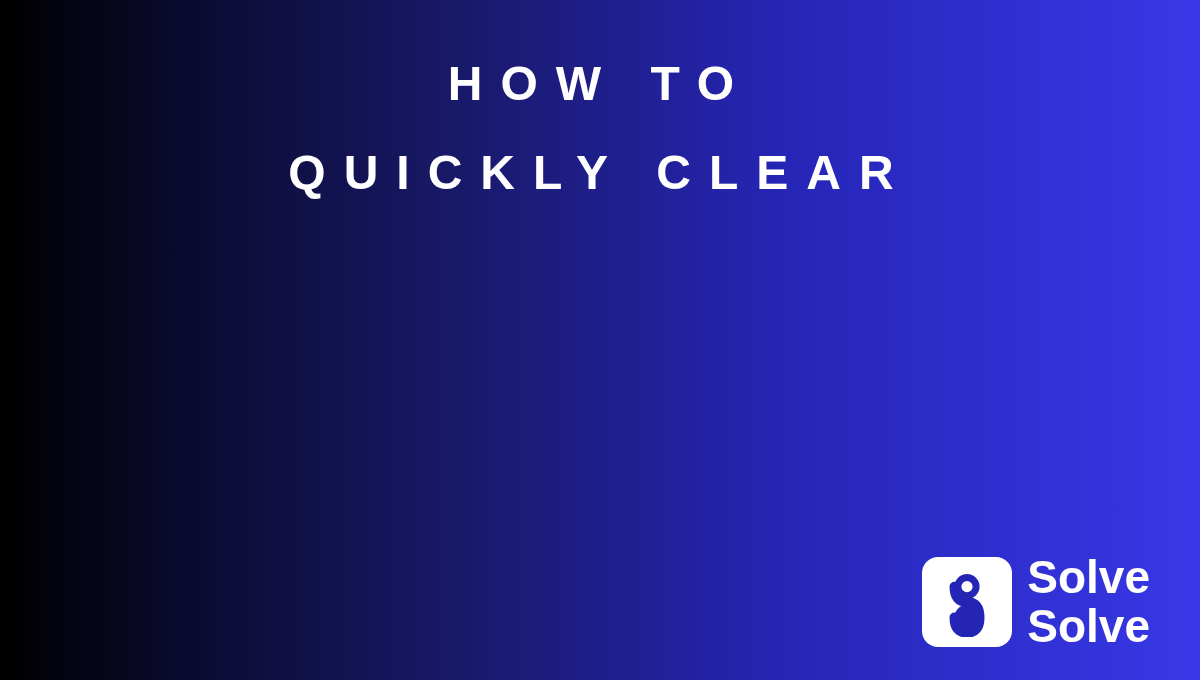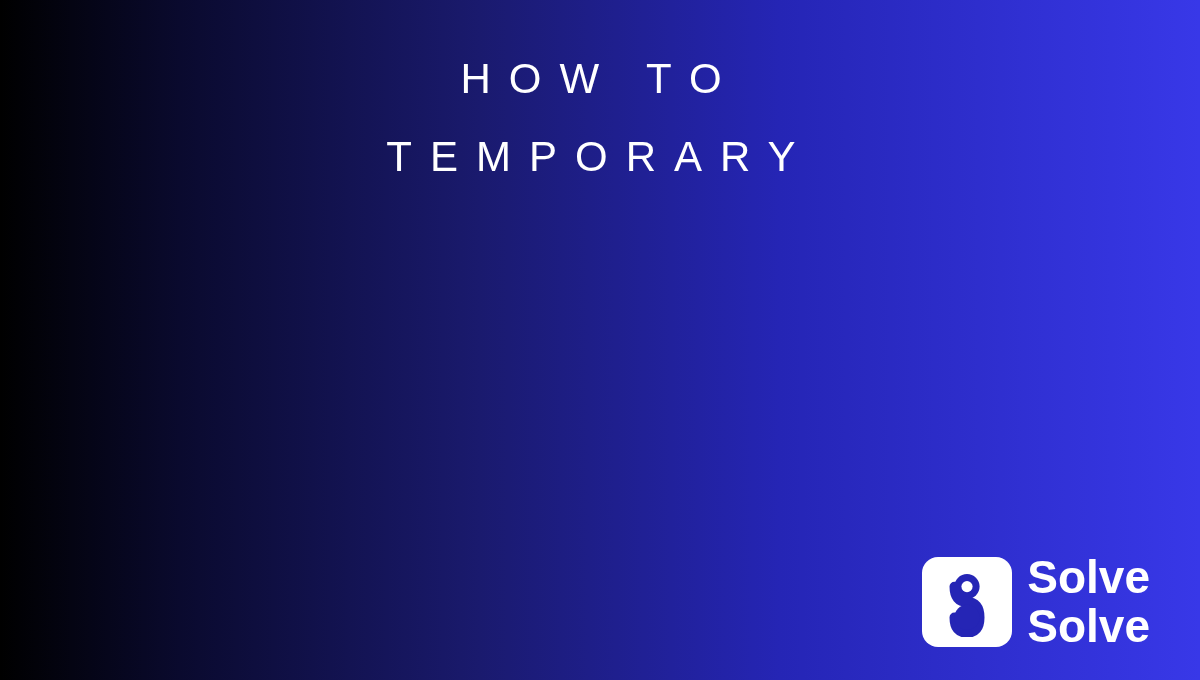--- a/index.html
+++ b/index.html
@@ -17,22 +17,22 @@
     }
     .title-container {
       position: absolute;
       top: 40px;
       left: 50%;
       transform: translateX(-50%);
       text-align: center;
     }
     .title-line {
       color: #ffffff;
-      font-size: 42px;
-      font-weight: 400;
+      font-size: 48px;
+      font-weight: 700;
       letter-spacing: 18px;
       line-height: 1.85;
       text-transform: uppercase;
       white-space: nowrap;
     }
     .logo-container {
       position: absolute;
       bottom: 30px;
       right: 50px;
       display: flex;
@@ -58,21 +58,21 @@
       display: flex;
       align-items: center;
       justify-content: center;
     }
   </style>
 </head>
 <body>
 
 <div class="title-container">
   <div class="title-line">HOW TO</div>
-  <div class="title-line">TEMPORARY</div>
+  <div class="title-line">QUICKLY CLEAR</div>
 </div>
 
 <div class="logo-container">
   <div class="logo-icon">
     <svg width="70" height="70" viewBox="0 0 100 100">
       <circle cx="50" cy="28" r="18" fill="#2525b5"></circle>
       <path d="M 32 28 Q 32 50 50 50 Q 68 50 68 72 Q 68 94 50 94 Q 32 94 32 72" stroke="#2525b5" stroke-width="14" fill="none" stroke-linecap="round"></path>
       <circle cx="50" cy="72" r="18" fill="#2525b5"></circle>
       <circle cx="50" cy="28" r="8" fill="#ffffff"></circle>
     </svg>

